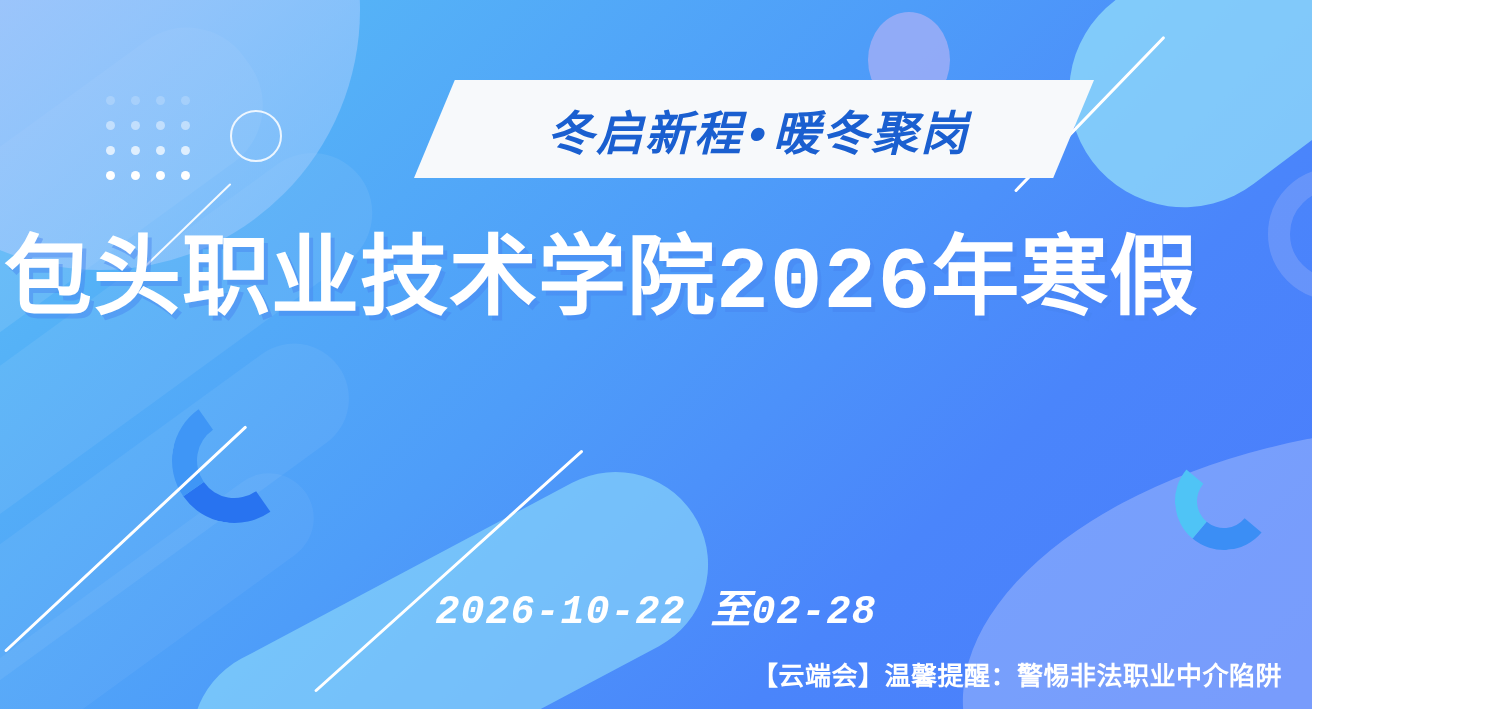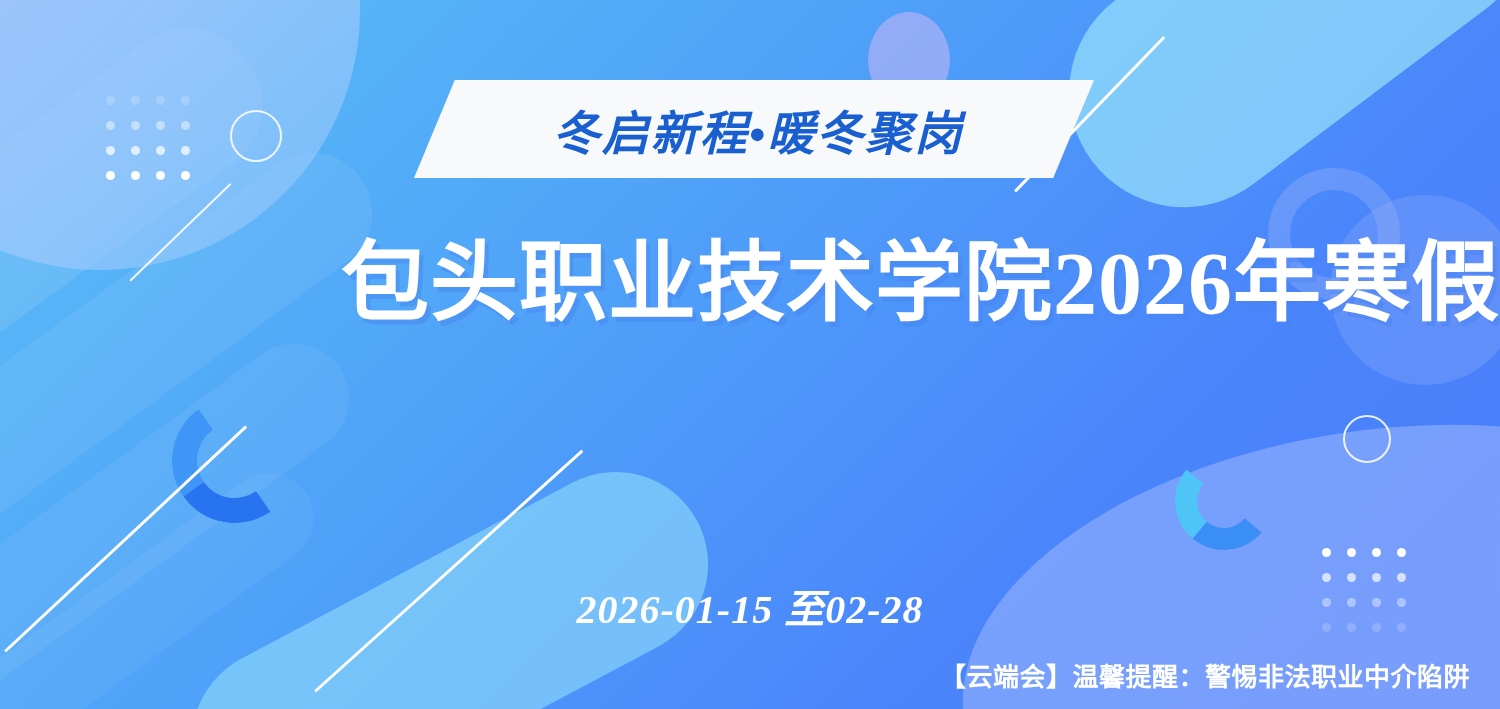--- a/index.html
+++ b/index.html
@@ -3,24 +3,24 @@
 <meta charset="utf-8">
 <title>Recruitment Banner</title>
 <style>
   html, body {
     margin: 0;
     padding: 0;
     background: #ffffff;
   }
   #banner {
     position: relative;
-    width: 1500px;
+    width: 1312px;
     height: 709px;
     overflow: hidden;
-    font-family: Liberation Serif, serif;
+    font-family: Liberation Mono, monospace;
     background: linear-gradient(135deg,
                 #62bdf8 0%,
                 #55b2f7 18%,
                 #4e9df9 45%,
                 #4a85fb 72%,
                 #4b7cfc 100%);
   }
 
   
   .deco { position: absolute; pointer-events: none; }
@@ -153,21 +153,21 @@
     letter-spacing: 2px;
     transform: translateX(4px);
     white-space: nowrap;
   }
 
   
   .title-block {
     position: absolute;
     left: 4px; right: 0;
     top: 228px;
-    text-align: right;
+    text-align: left;
     color: #ffffff;
   }
   .title-line {
     font-size: 88px;
     font-weight: bold;
     line-height: 1.28;
     letter-spacing: 1px;
     white-space: nowrap;
     text-shadow: 4px 5px 0 rgba(70,130,240,0.45);
   }
@@ -265,17 +265,17 @@
 
   <div class="tagline-wrap">
     <div class="tagline-shape"></div>
     <div class="tagline-text">冬启新程•暖冬聚岗</div>
   </div>
 
   <div class="title-block">
     <div class="title-line">包头职业技术学院2026年寒假</div>
   </div>
 
-  <div class="date-line">2026-01-15 至02-28</div>
+  <div class="date-line">2026-10-22 至02-28</div>
 
   <div class="notice">【云端会】温馨提醒：警惕非法职业中介陷阱</div>
 
 </div>
 
 </body></html>

